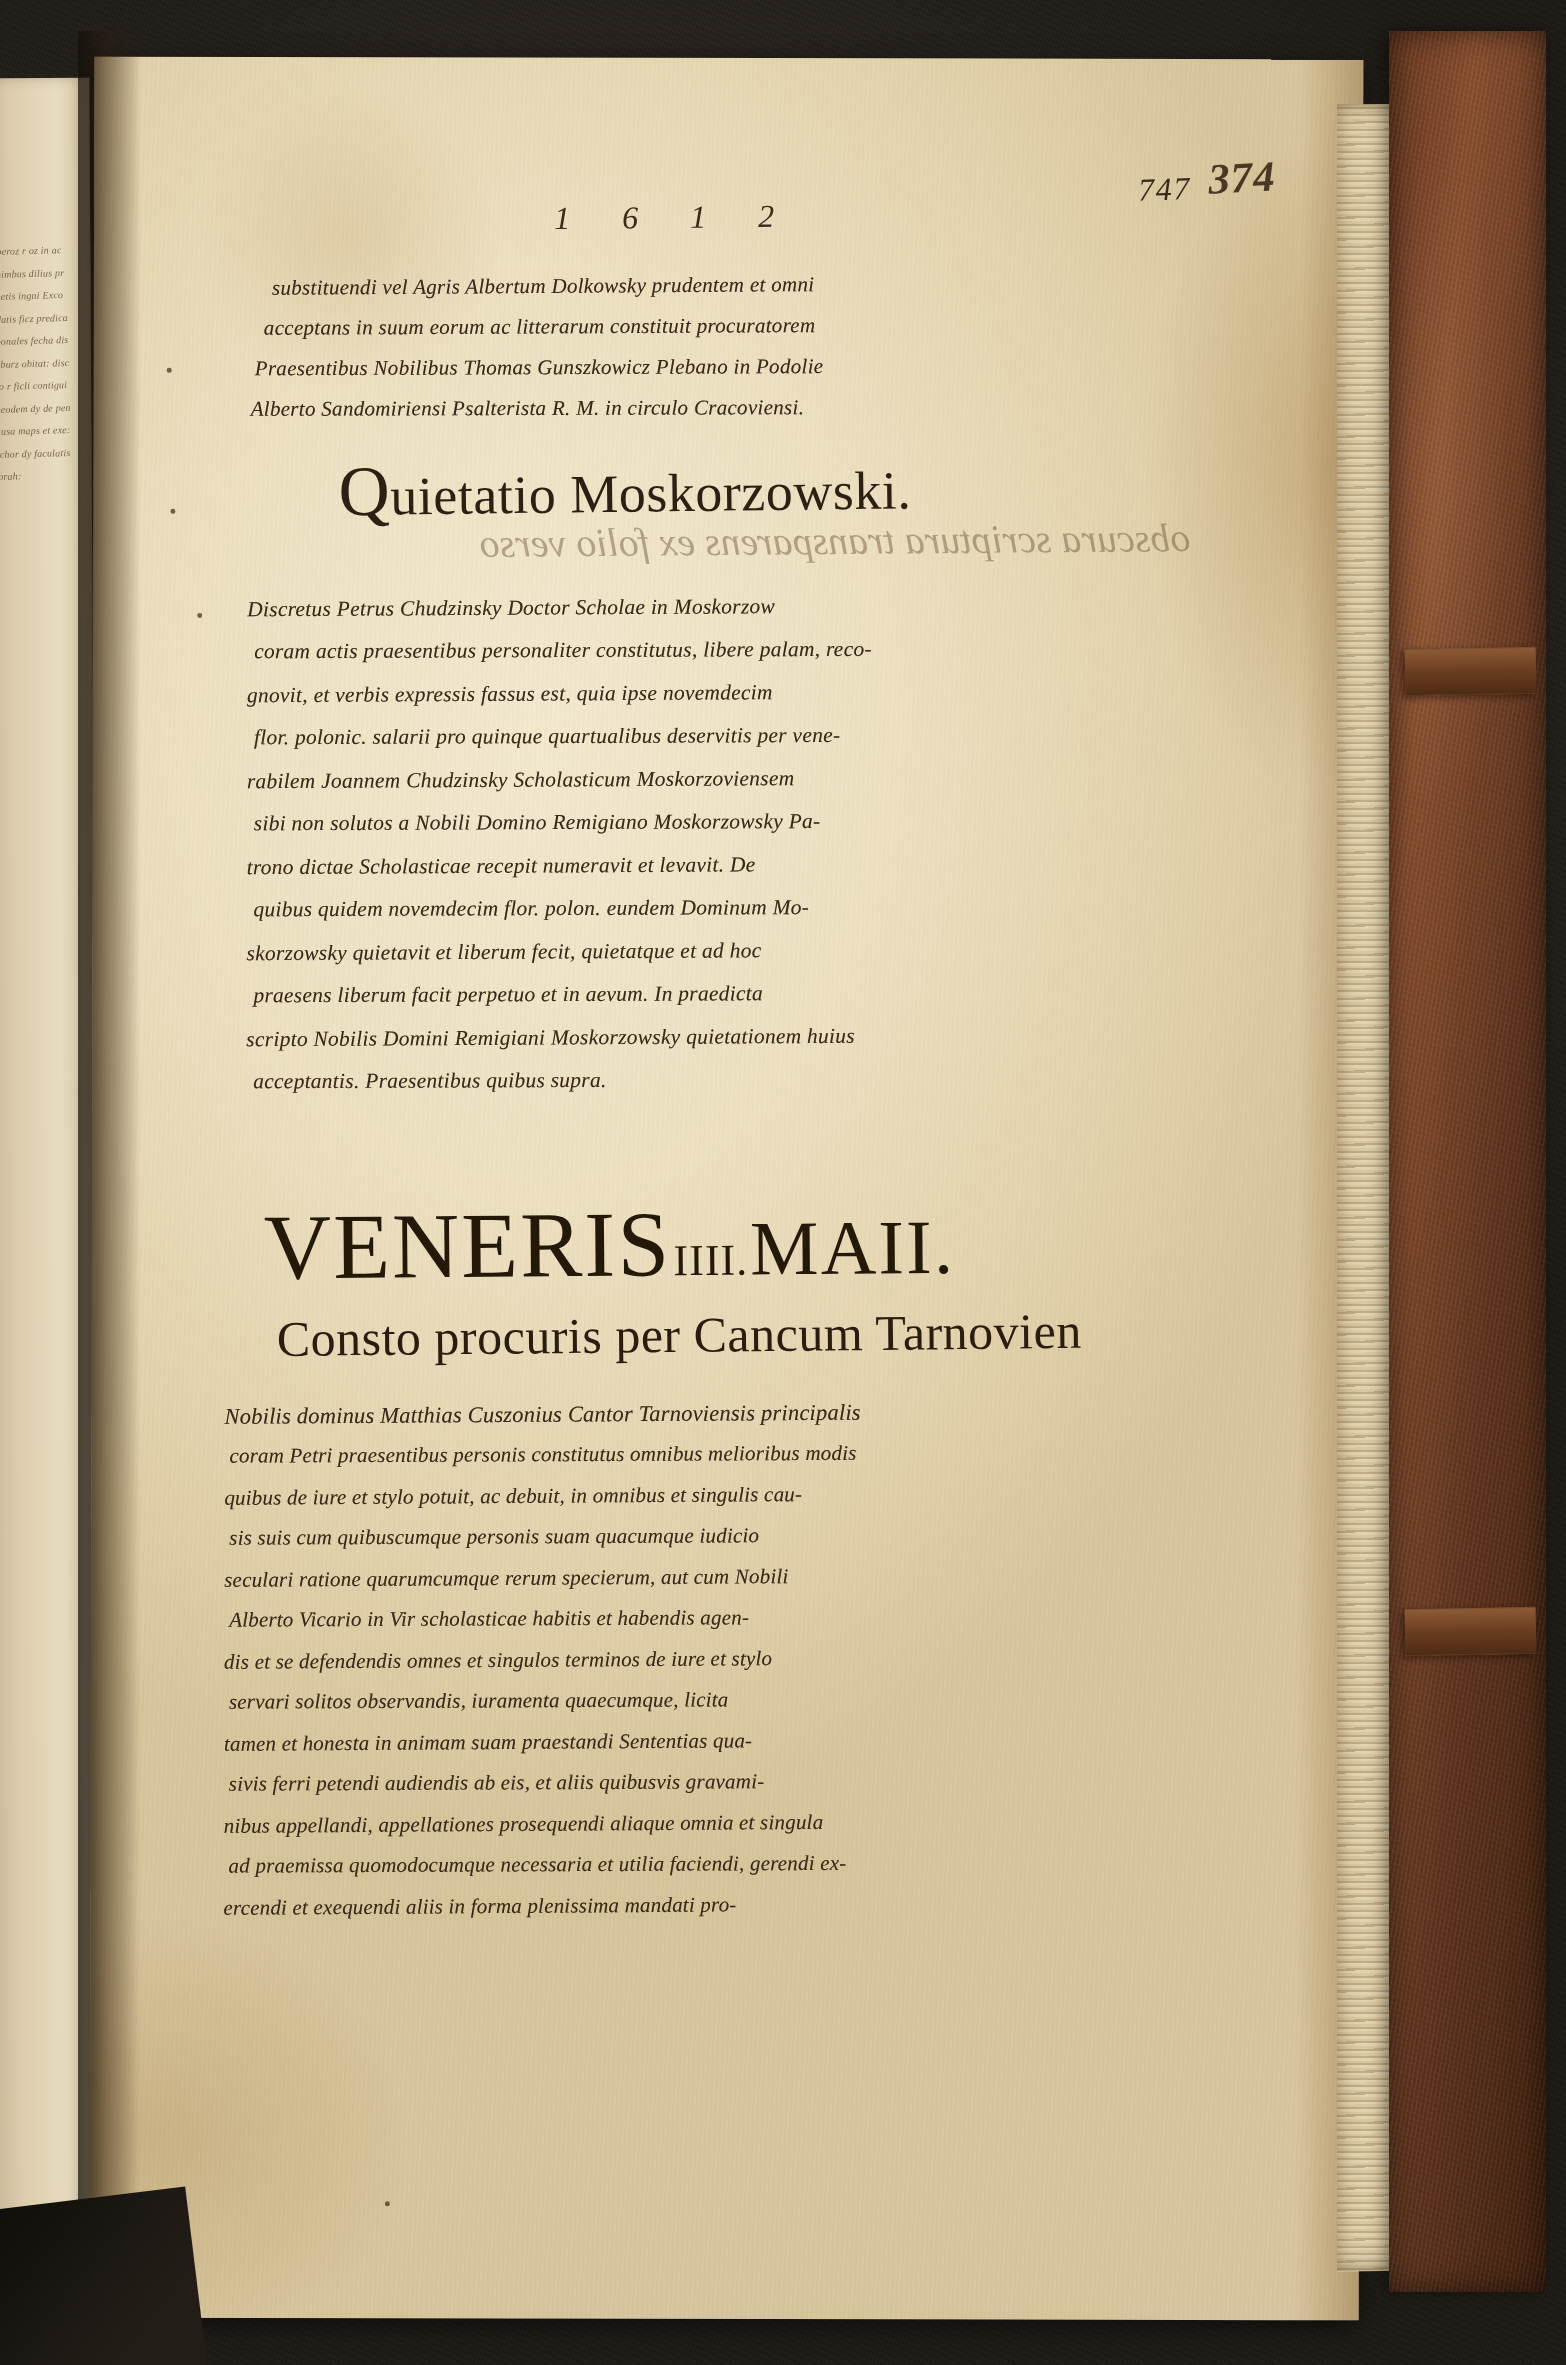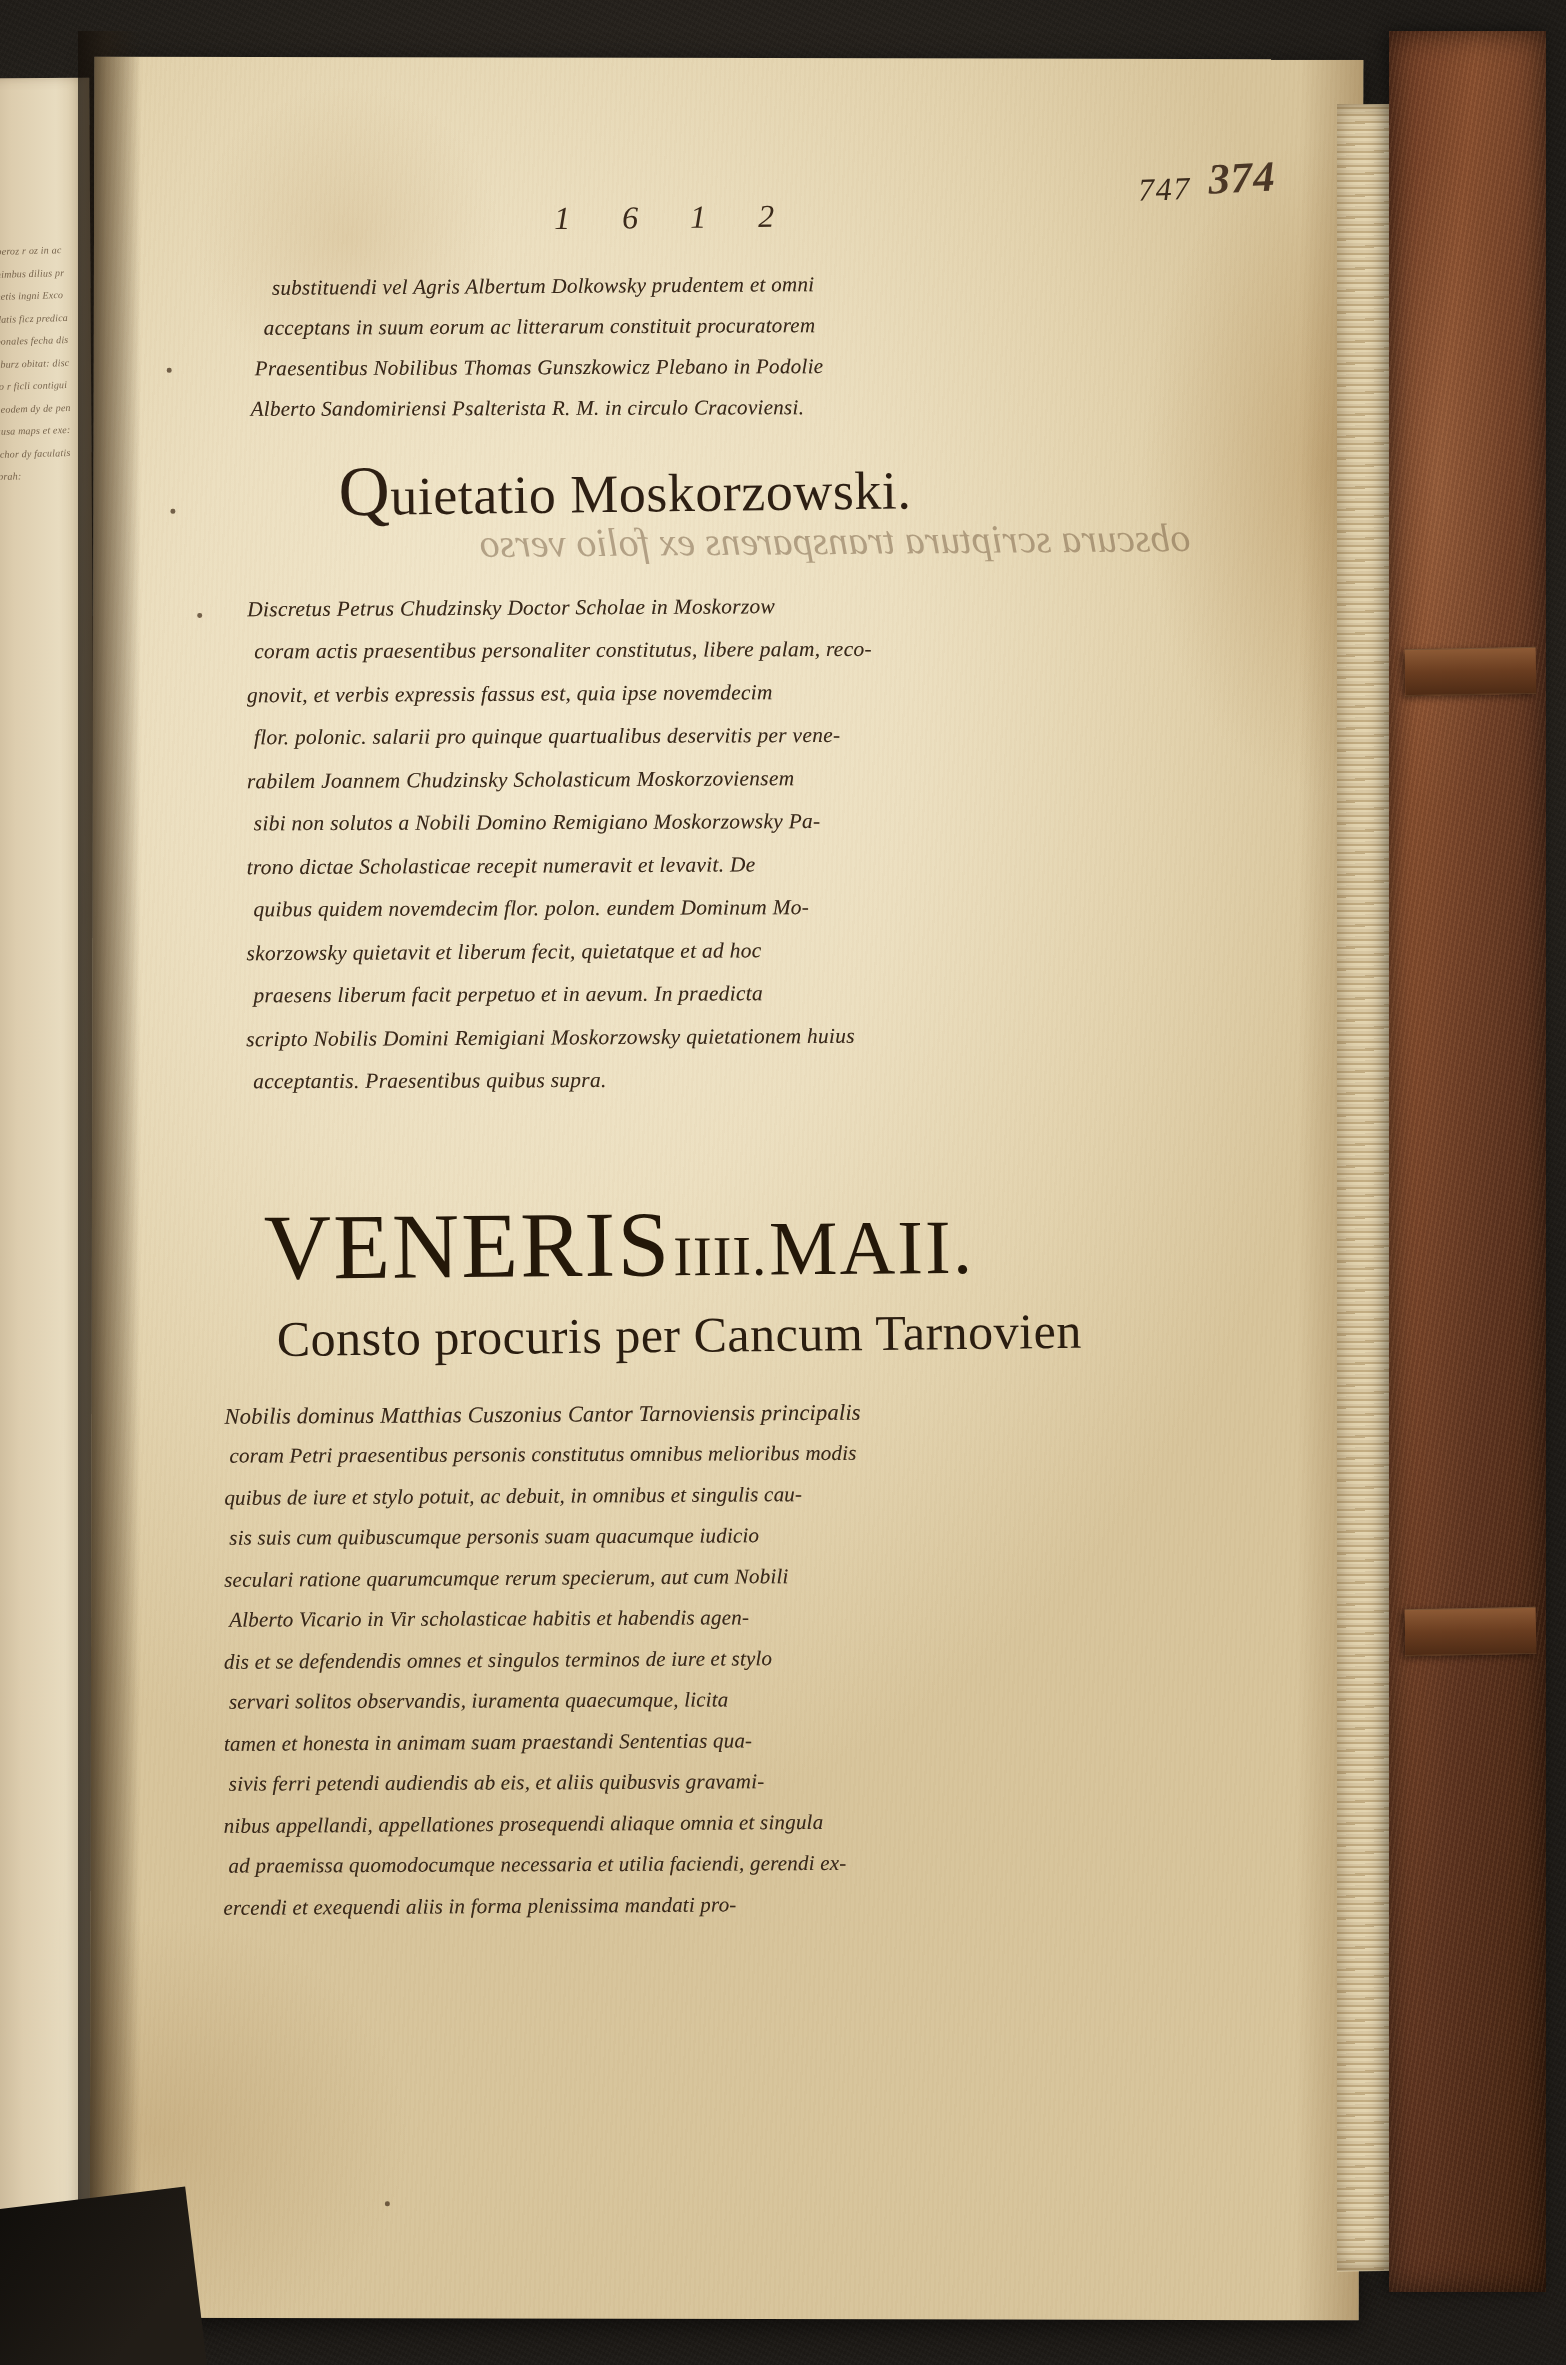--- a/index.html
+++ b/index.html
@@ -273,21 +273,21 @@
     transform: rotate(-0.6deg);
   }
   .heading-2 .big {
     font-size: 77px;
     letter-spacing: 2.1px;
   }
   .heading-2 .cap {
     font-size: 93px;
   }
   .heading-2 .mid {
-    font-size: 56px;
+    font-size: 44px;
     letter-spacing: 1px;
   }
 
   
   .heading-3 {
     position: absolute;
     left: 185px;
     top: 1248px;
     font-size: 50px;
     color: #2a1d10;

